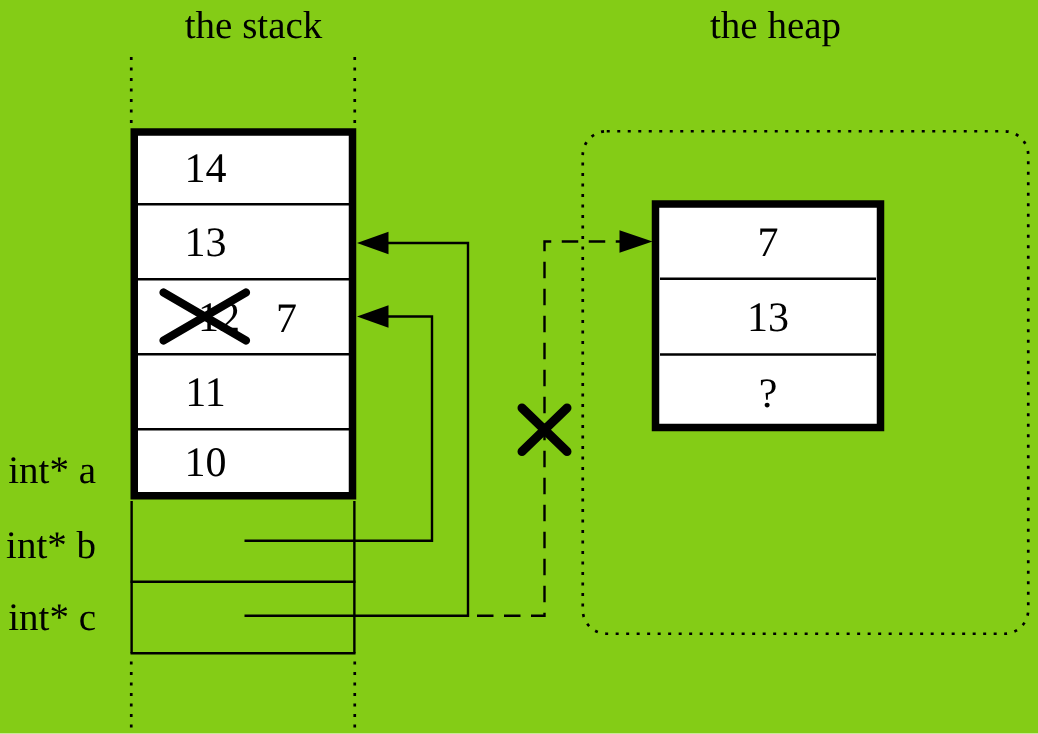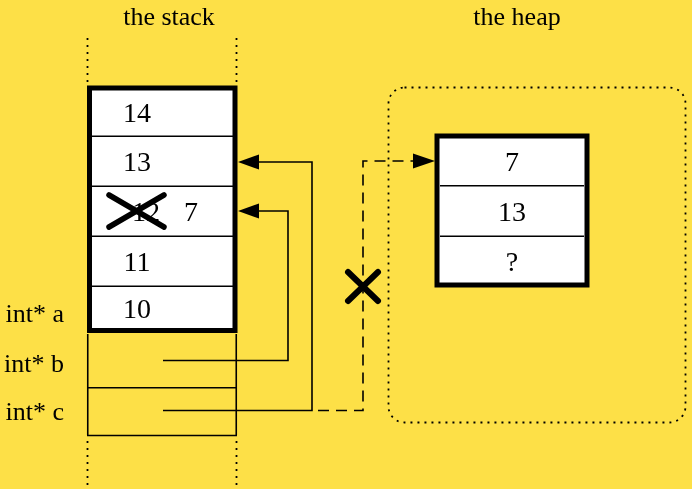--- a/index.html
+++ b/index.html
@@ -4,21 +4,21 @@
 <style>
   html, body {
     margin: 0;
     padding: 0;
     background: #ffffff;
   }
   .canvas {
     position: relative;
     width: 692px;
     height: 489px;
-    background: #fde047;
+    background: #84cc16;
     overflow: hidden;
   }
   svg {
     display: block;
   }
   svg text {
     font-family: "Liberation Serif", "DejaVu Serif", serif;
     fill: #000000;
   }
   .title-text {

